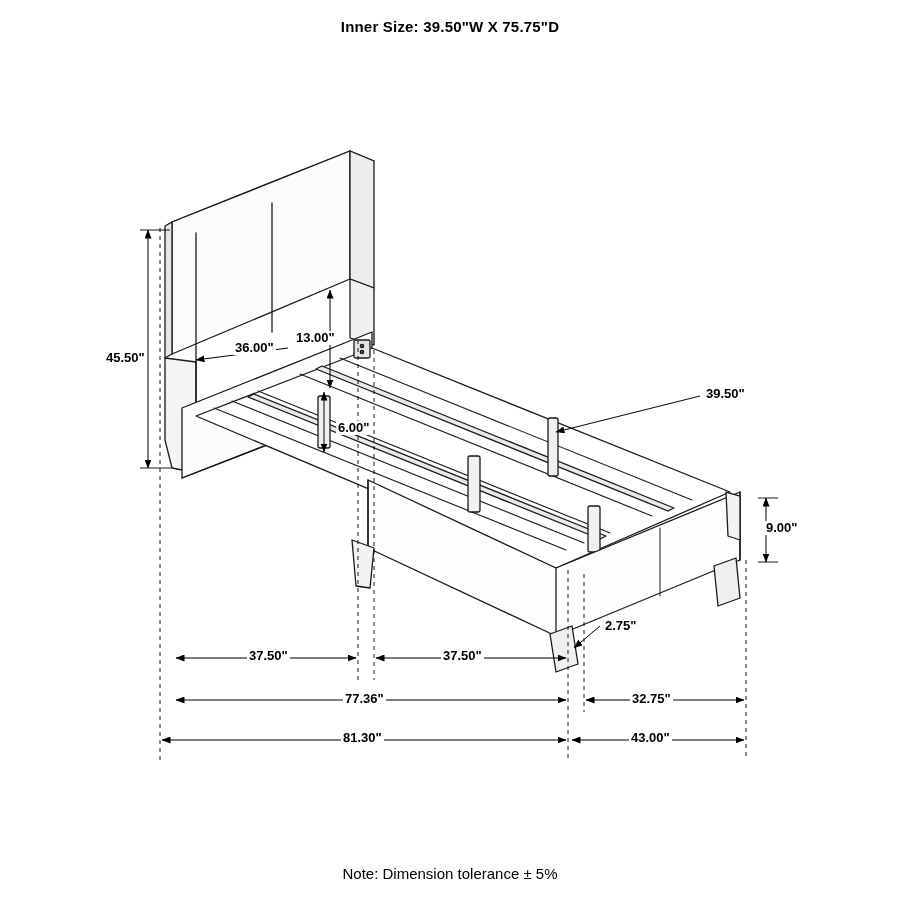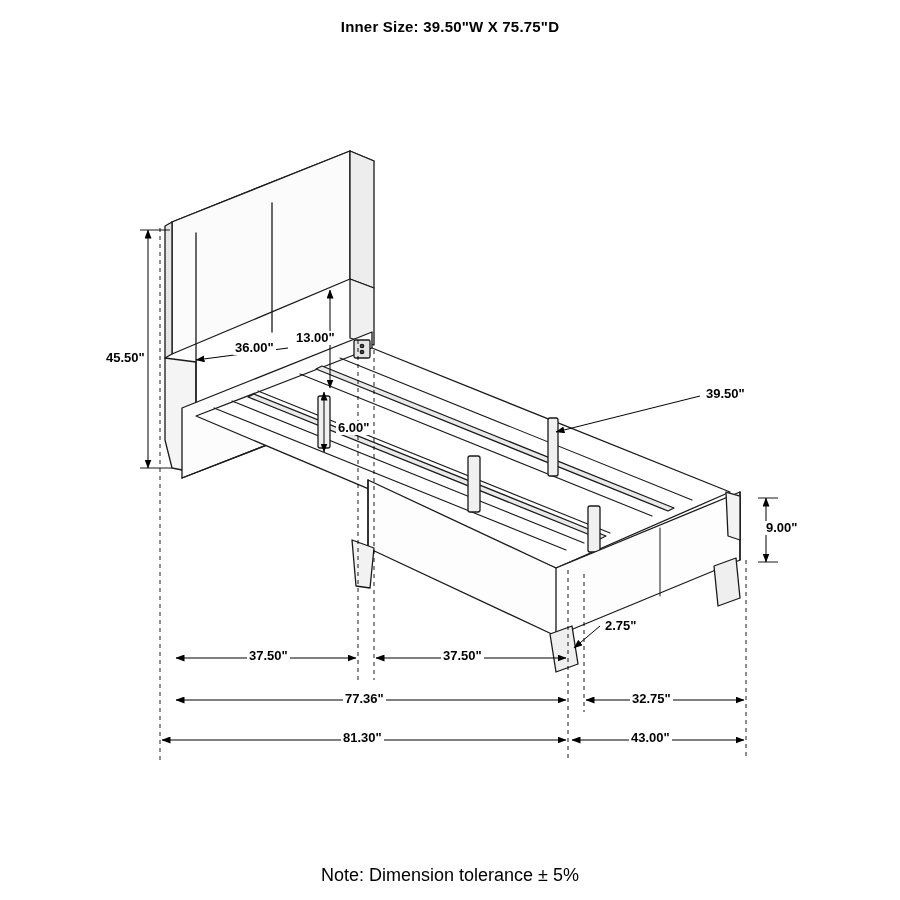--- a/index.html
+++ b/index.html
@@ -30,21 +30,21 @@
     font-size: 15px;
     font-weight: bold;
     letter-spacing: 0.2px;
   }
   .note {
     position: absolute;
     left: 0;
     top: 865px;
     width: 900px;
     text-align: center;
-    font-size: 18px;
+    font-size: 15px;
     font-weight: normal;
   }
   svg.draw {
     position: absolute;
     left: 0; top: 0;
     width: 900px;
     height: 900px;
   }
   .dimlabel {
     position: absolute;

